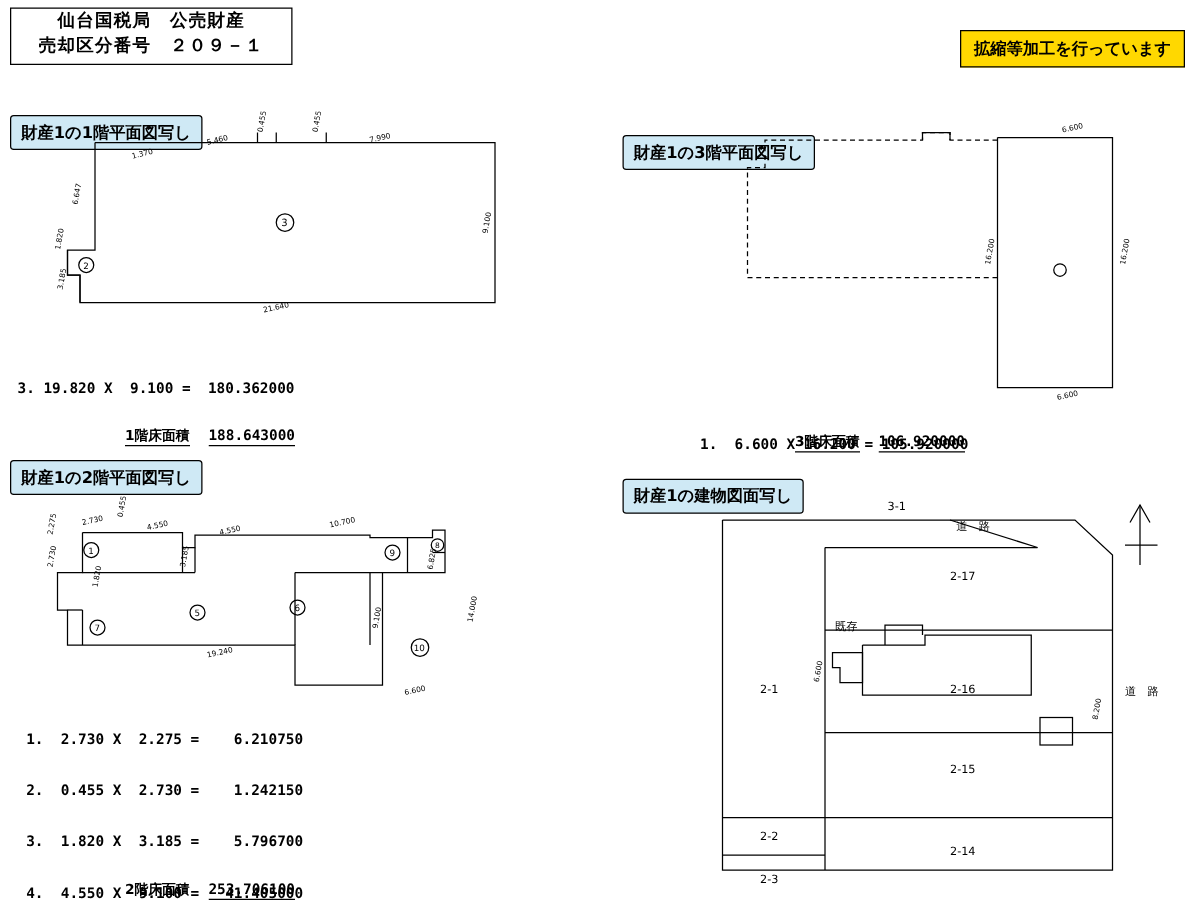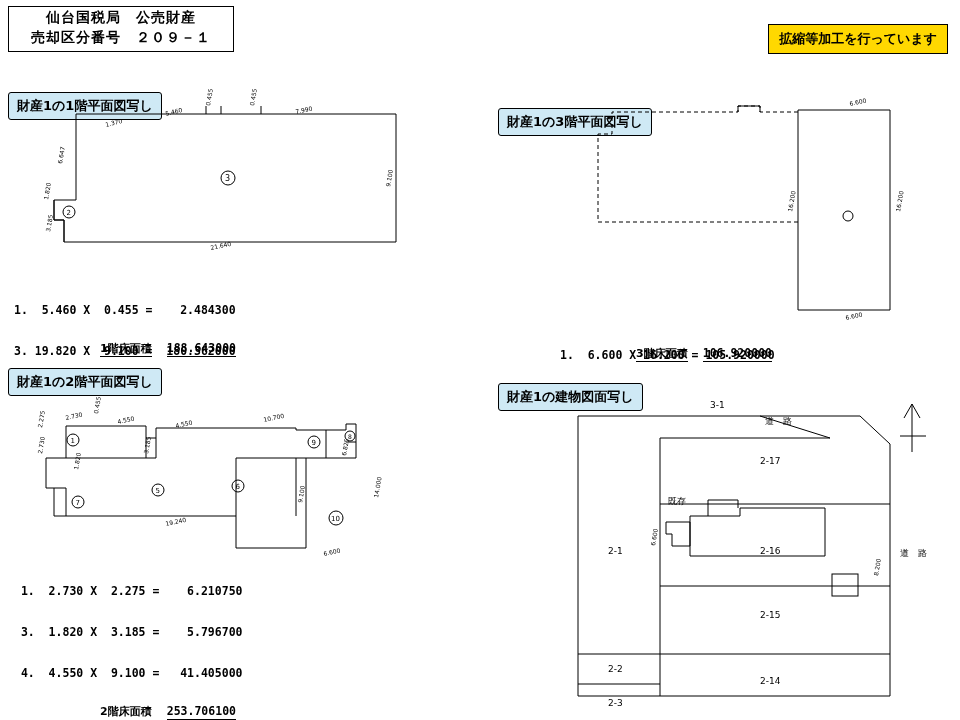--- a/index.html
+++ b/index.html
@@ -85,21 +85,20 @@
     <text class="dim" x="290" y="22" transform="rotate(-12 290,22)">7.990</text>
     <text class="dim" x="56" y="72" transform="rotate(-80 56,72)">6.647</text>
     <text class="dim" x="42" y="108" transform="rotate(-80 42,108)">1.820</text>
     <text class="dim" x="44" y="140" transform="rotate(-80 44,140)">3.185</text>
     <text class="dim" x="384" y="95" transform="rotate(-80 384,95)">9.100</text>
     <text class="dim" x="205" y="158" transform="rotate(-12 205,158)">21.640</text>
   </svg>
 </div>
 
 <div class="abs calc" style="left:14px;top:277px;">
-  <div>1.  5.460 X  0.455 =    2.484300</div>
   <div>3. 19.820 X  9.100 =  180.362000</div>
 </div>
 <div class="abs" style="left:100px;top:337px;">
   <span class="small-jp" style="border-bottom:1px solid #000;padding-bottom:1px;">1階床面積</span>
   <span class="calc-total" style="border-bottom:1px solid #000;padding-bottom:1px;margin-left:10px;">188.643000</span>
 </div>
 
 <div class="abs sec-label" style="left:498px;top:64px;margin-top:44px;">財産1の3階平面図写し</div>
 
 <div class="abs" style="left:560px;top:92px;width:380px;height:230px;">
@@ -173,20 +172,21 @@
     <text class="dim" x="296" y="105" transform="rotate(-80 296,105)">9.100</text>
     <text class="dim" x="340" y="58" transform="rotate(-80 340,58)">6.825</text>
     <text class="dim" x="160" y="128" transform="rotate(-12 160,128)">19.240</text>
     <text class="dim" x="372" y="100" transform="rotate(-80 372,100)">14.000</text>
     <text class="dim" x="318" y="158" transform="rotate(-12 318,158)">6.600</text>
   </svg>
 </div>
 
 <div class="abs calc" style="left:14px;top:558px;">
   <div> 1.  2.730 X  2.275 =    6.210750</div>
+  <div> 2.  0.455 X  2.730 =    1.242150</div>
   <div> 3.  1.820 X  3.185 =    5.796700</div>
   <div> 4.  4.550 X  9.100 =   41.405000</div>
   
   
   
   
   
   
 </div>
 <div class="abs" style="left:100px;top:700px;">

